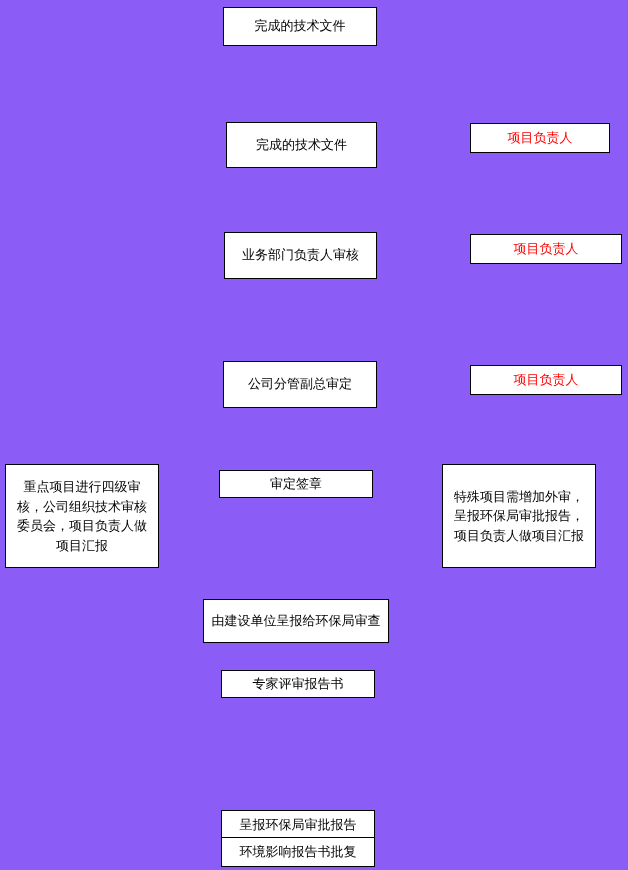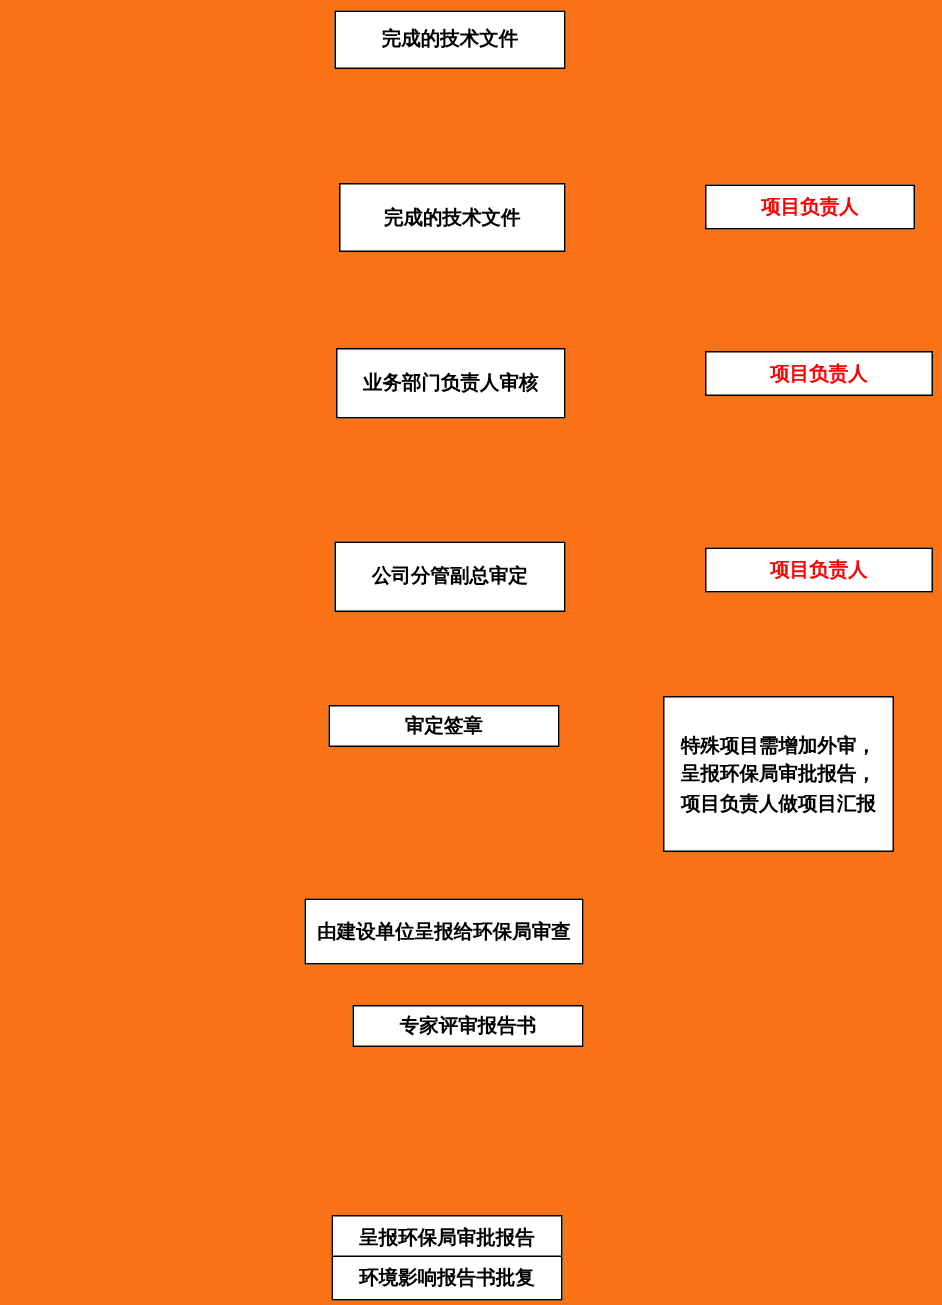--- a/index.html
+++ b/index.html
@@ -7,23 +7,22 @@
     padding: 0;
     background: #000000;
   }
   body {
     font-family: "Liberation Sans", "DejaVu Sans", sans-serif;
   }
   #canvas {
     position: relative;
     width: 628px;
     height: 870px;
-    background: #f97316;
+    background: #8b5cf6;
     overflow: hidden;
-    font-weight: bold;
   }
   .node {
     position: absolute;
     box-sizing: border-box;
     background: #ffffff;
     border: 1px solid #000000;
     color: #000000;
     font-size: 13px;
     line-height: 1.45;
     text-align: center;
@@ -54,25 +53,26 @@
   <div class="node" style="left:224px; top:232px; width:153px; height:47px;">业务部门负责人审核</div>
 
   <div class="node red" style="left:470px; top:234px; width:152px; height:30px;">项目负责人</div>
 
   <div class="node" style="left:223px; top:361px; width:154px; height:47px;text-align:right;">公司分管副总审定</div>
 
   <div class="node red" style="left:470px; top:365px; width:152px; height:30px;">项目负责人</div>
 
   <div class="node" style="left:219px; top:470px; width:154px; height:28px;text-align:center;">审定签章</div>
 
+  <div class="node tight" style="left:5px; top:464px; width:154px; height:104px;">重点项目进行四级审核，公司组织技术审核委员会，项目负责人做项目汇报</div>
 
   <div class="node tight" style="left:442px; top:464px; width:154px; height:104px;">特殊项目需增加外审，呈报环保局审批报告，项目负责人做项目汇报</div>
 
   <div class="node" style="left:203px; top:599px; width:186px; height:44px;">由建设单位呈报给环保局审查</div>
 
-  <div class="node" style="left:235px; top:670px; width:154px; height:28px;">专家评审报告书</div>
+  <div class="node" style="left:221px; top:670px; width:154px; height:28px;">专家评审报告书</div>
 
 
   <div class="node" style="left:221px; top:782px; width:154px; height:30px;margin-top:28px;">呈报环保局审批报告</div>
 
   <div class="node" style="left:221px; top:837px; width:154px; height:30px;">环境影响报告书批复</div>
 
 </div>
 
 </body></html>

